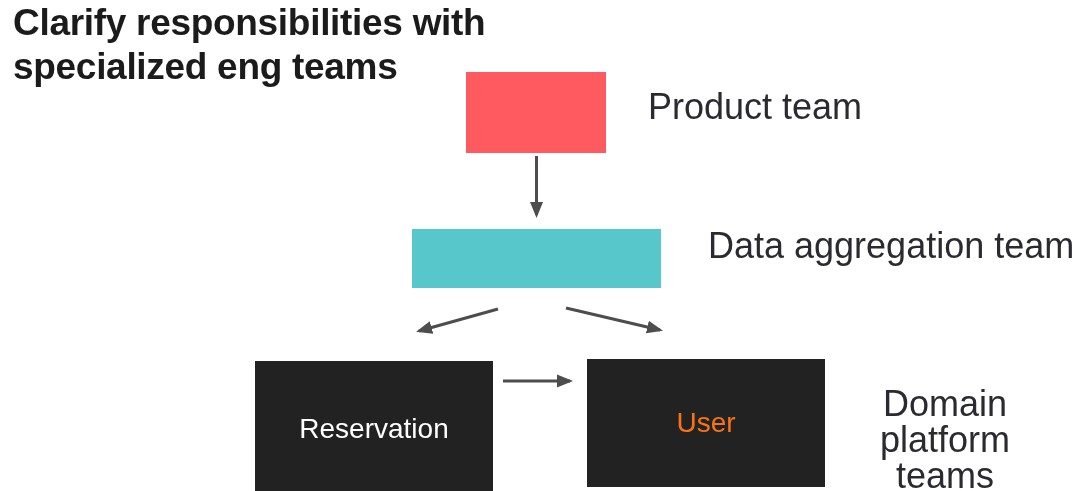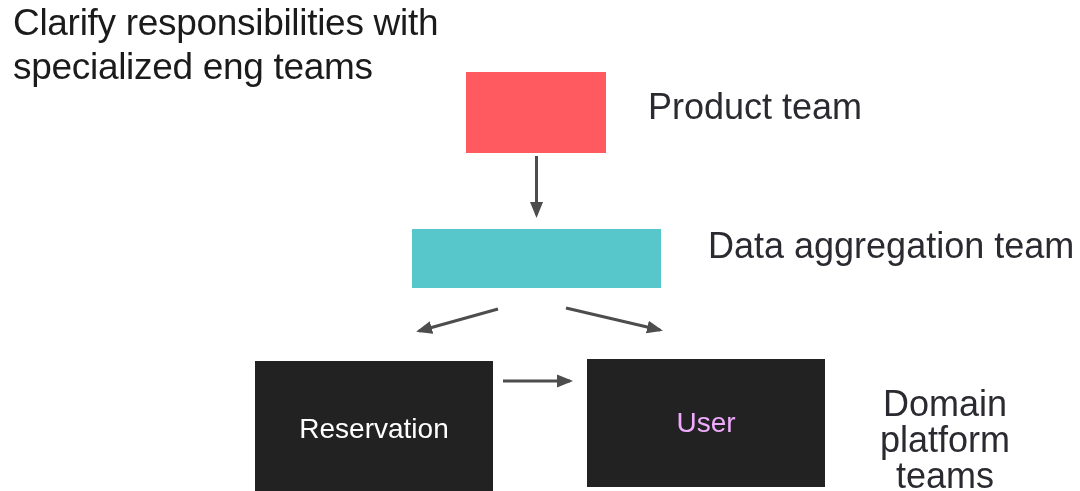--- a/index.html
+++ b/index.html
@@ -16,21 +16,21 @@
     background: #ffffff;
   }
   .slide-title {
     position: absolute;
     left: 13px;
     top: 1px;
     width: 560px;
     margin: 0;
     font-size: 37px;
     line-height: 44px;
-    font-weight: 400;
+    font-weight: 700;
     letter-spacing: -0.3px;
     white-space: pre-line;
   }
   .node-box {
     position: absolute;
     display: flex;
     align-items: center;
     justify-content: center;
   }
   .box-product     { left: 466px; top: 72px;  width: 140px; height: 81px; }
@@ -83,21 +83,21 @@
 
   <div class="node-box box-product" style="background-color: rgb(255, 90, 95);"></div>
 
   <div class="node-box box-aggregation" style="background-color: rgb(88, 199, 203);"></div>
 
   <div class="node-box box-reservation" style="background-color: rgb(34, 34, 34);">
     <span class="box-text" style="color: rgb(255, 255, 255);">Reservation</span>
   </div>
 
   <div class="node-box box-user" style="background-color: rgb(34, 34, 34);">
-    <span class="box-text" style="color: #f0abfc;">User</span>
+    <span class="box-text" style="color: #f97316;">User</span>
   </div>
 
   <div class="side-label label-product" style="color: rgb(42, 42, 48);">Product team</div>
 
   <div class="side-label label-aggregation" style="color: rgb(42, 42, 48);">Data aggregation team</div>
 
   <div class="side-label label-domain" style="color: rgb(42, 42, 48); margin-top: 8px;">Domain platform
 teams</div>
 
 </div>

